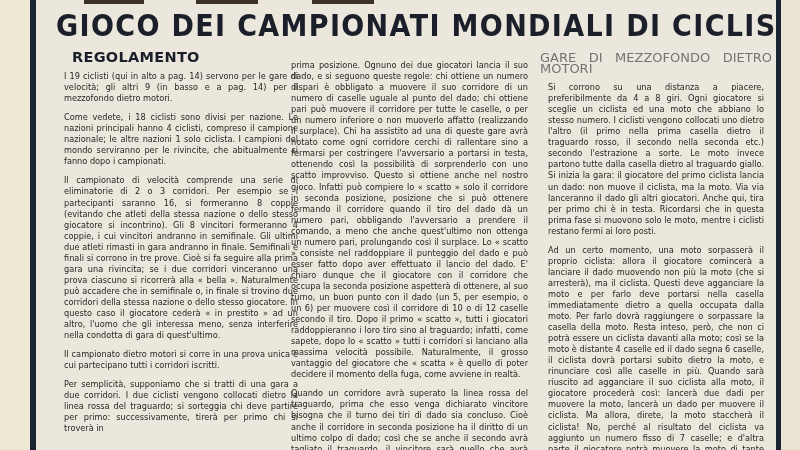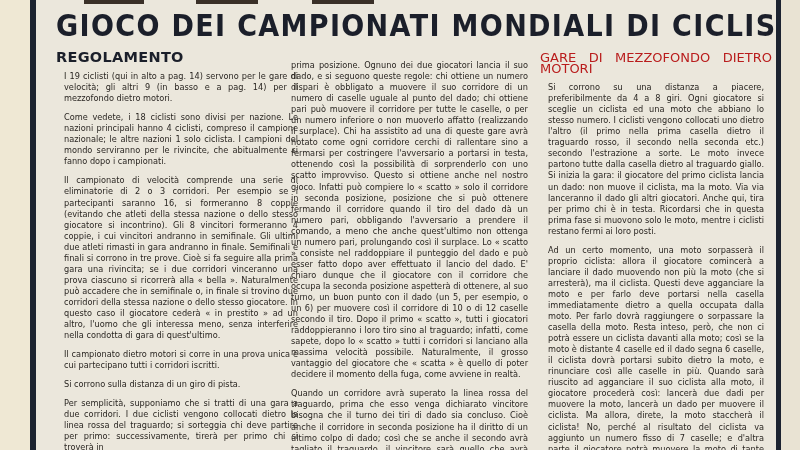--- a/index.html
+++ b/index.html
@@ -18,22 +18,22 @@
   .title {
     position:absolute; left:20px; top:8px; width:710px;
     font-family:"DejaVu Sans", sans-serif; font-weight:bold;
     font-size:30px; letter-spacing:1.5px; color:#1b1f2a;
     transform:scaleX(0.9); transform-origin:left top; white-space:nowrap;
   }
   .col { position:absolute; top:52px; font-size:8.2px; line-height:11.05px; text-align:justify; }
   .col1 { left:20px; width:250px; }
   .col2 { left:247px; width:253px; top:52px; }
   .col3 { left:504px; width:232px; top:52px; }
-  h2 { margin:0 0 2px 0; font-size:14.5px; font-weight:bold; color:#1b1f2a; letter-spacing:0.3px; }
-  h3 { margin:6px 0 2px 0; font-size:13px; font-weight:normal; color:#b91c1c; }
+  h2 { margin:0 0 2px 16px; font-size:14.5px; font-weight:bold; color:#1b1f2a; letter-spacing:0.3px; }
+  h3 { margin:6px 0 2px 0; font-size:13px; font-weight:normal; color:#737373; }
   p { margin:8px; }
 </style>
 </head>
 <body>
 
 <div class="outer-left"></div>
 <div class="rule-left"></div>
 
 <div class="page">
   <div class="topbar" style="left:48px;width:60px;"></div>
@@ -41,21 +41,20 @@
   <div class="topbar" style="left:276px;width:62px;"></div>
 
   <div class="title">GIOCO DEI CAMPIONATI MONDIALI DI CICLISMO</div>
 
   <div class="col col1">
     <h2>REGOLAMENTO</h2>
     <p>I 19 ciclisti (qui in alto a pag. 14) servono per le gare di velocità; gli altri 9 (in basso e a pag. 14) per il mezzofondo dietro motori.</p>
     <p>Come vedete, i 18 ciclisti sono divisi per nazione. Le nazioni principali hanno 4 ciclisti, compreso il campione nazionale; le altre nazioni 1 solo ciclista. I campioni del mondo serviranno per le rivincite, che abitualmente si fanno dopo i campionati.</p>
     <p>Il campionato di velocità comprende una serie di eliminatorie di 2 o 3 corridori. Per esempio se i partecipanti saranno 16, si formeranno 8 coppie (evitando che atleti della stessa nazione o dello stesso giocatore si incontrino). Gli 8 vincitori formeranno 4 coppie, i cui vincitori andranno in semifinale. Gli ultimi due atleti rimasti in gara andranno in finale. Semifinali e finali si corrono in tre prove. Cioè si fa seguire alla prima gara una rivincita; se i due corridori vinceranno una prova ciascuno si ricorrerà alla « bella ». Naturalmente può accadere che in semifinale o, in finale si trovino due corridori della stessa nazione o dello stesso giocatore. In questo caso il giocatore cederà « in prestito » ad un altro, l'uomo che gli interessa meno, senza interferire nella condotta di gara di quest'ultimo.</p>
     <p>Il campionato dietro motori si corre in una prova unica e cui partecipano tutti i corridori iscritti.</p>
-    <p>Si corrono sulla distanza di un giro di pista.</p>
     <p>Per semplicità, supponiamo che si tratti di una gara a due corridori. I due ciclisti vengono collocati dietro la linea rossa del traguardo; si sorteggia chi deve partire per primo: successivamente, tirerà per primo chi si troverà in</p>
   </div>
 
   <div class="col col2">
     <p>prima posizione. Ognuno dei due giocatori lancia il suo dado, e si seguono queste regole: chi ottiene un numero dispari è obbligato a muovere il suo corridore di un numero di caselle uguale al punto del dado; chi ottiene pari può muovere il corridore per tutte le caselle, o per un numero inferiore o non muoverlo affatto (realizzando il surplace). Chi ha assistito ad una di queste gare avrà notato come ogni corridore cerchi di rallentare sino a fermarsi per costringere l'avversario a portarsi in testa, ottenendo così la possibilità di sorprenderlo con uno scatto improvviso. Questo si ottiene anche nel nostro gioco. Infatti può compiere lo « scatto » solo il corridore in seconda posizione, posizione che si può ottenere fermando il corridore quando il tiro del dado dà un numero pari, obbligando l'avversario a prendere il comando, a meno che anche quest'ultimo non ottenga un numero pari, prolungando così il surplace. Lo « scatto » consiste nel raddoppiare il punteggio del dado e può esser fatto dopo aver effettuato il lancio del dado. E' chiaro dunque che il giocatore con il corridore che occupa la seconda posizione aspetterà di ottenere, al suo turno, un buon punto con il dado (un 5, per esempio, o un 6) per muovere così il corridore di 10 o di 12 caselle secondo il tiro. Dopo il primo « scatto », tutti i giocatori raddoppieranno i loro tiro sino al traguardo; infatti, come sapete, dopo lo « scatto » tutti i corridori si lanciano alla massima velocità possibile. Naturalmente, il grosso vantaggio del giocatore che « scatta » è quello di poter decidere il momento della fuga, come avviene in realtà.</p>
     <p>Quando un corridore avrà superato la linea rossa del traguardo, prima che esso venga dichiarato vincitore bisogna che il turno dei tiri di dado sia concluso. Cioè anche il corridore in seconda posizione ha il diritto di un ultimo colpo di dado; così che se anche il secondo avrà tagliato il traguardo, il vincitore sarà quello che avrà percorso il maggior numero di caselle dopo il traguardo (in caso di parità si spareggia con un successivo colpo di dado).</p>
     <p>Quando durante la gara un corridore si porta nella stessa casella dell'avversario, acquista la precedenza nel successivo turno di tiri, e quindi dà all'altro corridore le possibilità che spettano a chi occupa la seconda posizione.</p>
   </div>
 
   <div class="col col3">

